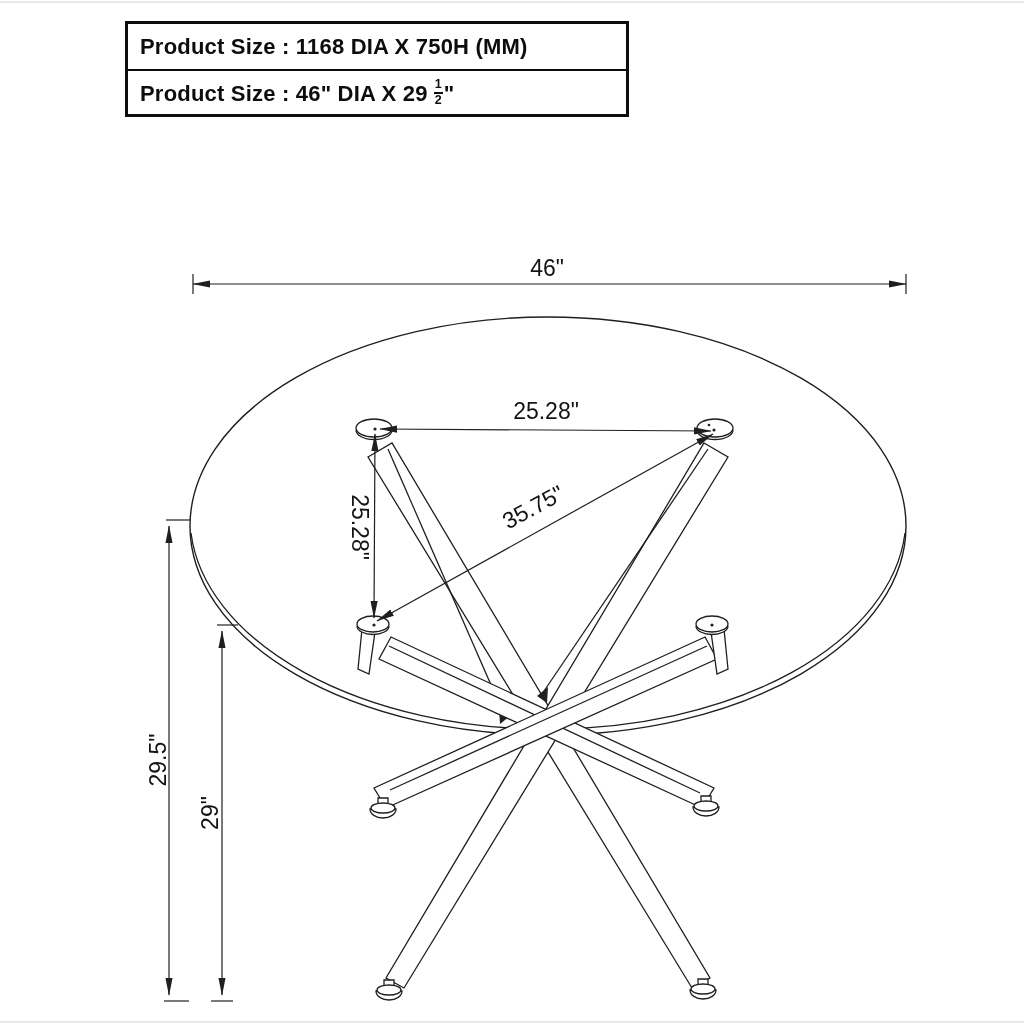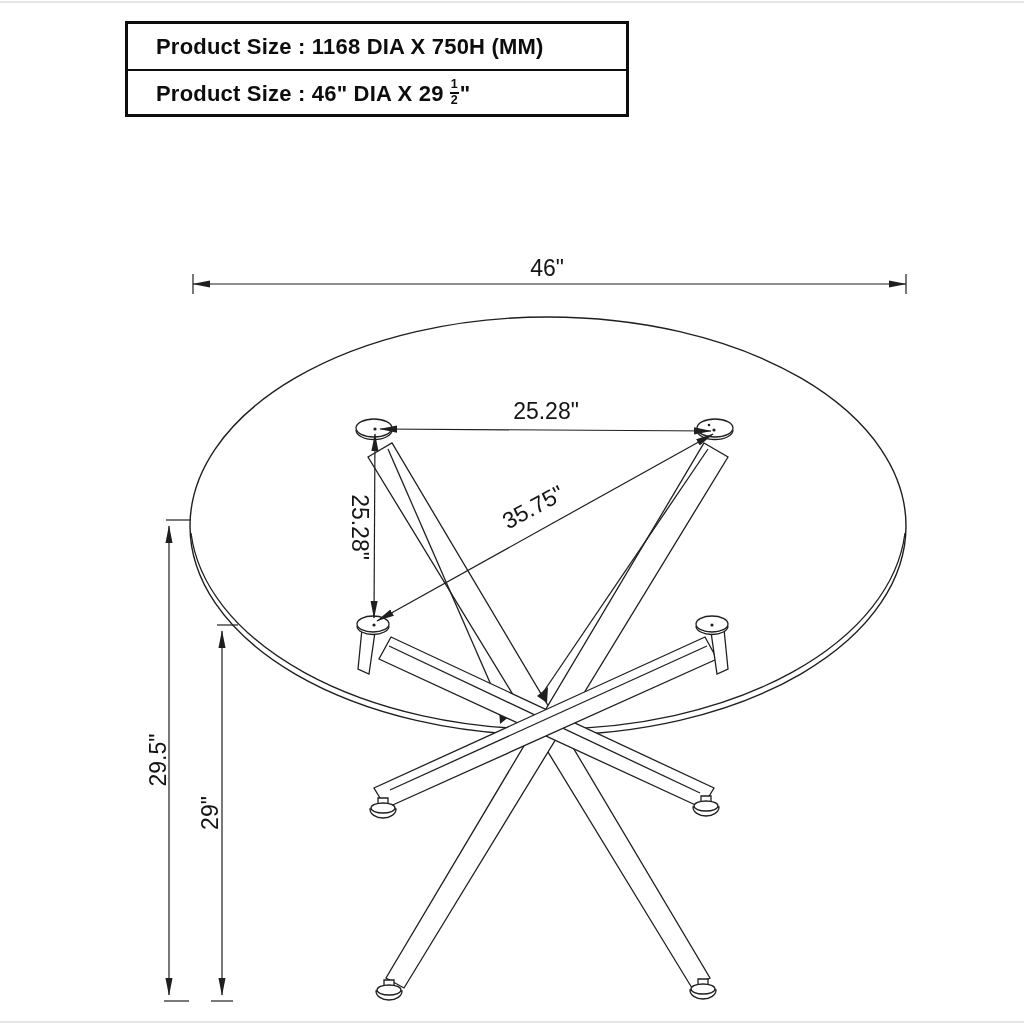--- a/index.html
+++ b/index.html
@@ -4,21 +4,21 @@
 <style>
   html,body{margin:0;padding:0;background:#ffffff;}
   body{width:1024px;height:1024px;position:relative;overflow:hidden;
        font-family:"Liberation Sans","DejaVu Sans",sans-serif;}
   .page-edge{position:absolute;left:0;width:1024px;height:0;border-top:2px solid #e7e7e7;}
   .edge-top{top:1px;} .edge-bottom{top:1021px;}
 
   
   .size-box{position:absolute;left:125px;top:21px;width:504px;height:96px;
             border:3px solid #0d0d0d;background:#fff;box-sizing:border-box;}
-  .size-row{height:45px;display:flex;align-items:center;padding-left:28px;
+  .size-row{height:45px;display:flex;align-items:center;padding-left:12px;
             font-weight:bold;font-size:22px;color:#0d0d0d;letter-spacing:0.2px;
             white-space:nowrap;}
   .size-row.first{border-bottom:2px solid #0d0d0d;}
   .frac{display:inline-flex;flex-direction:column;align-items:center;
         font-size:12.5px;line-height:1.05;margin:0 1px 0 6px;transform:translateY(-1px);}
   .frac .num{border-bottom:2px solid #0d0d0d;padding:0 1px;}
   svg text{fill:#141414;font-family:"Liberation Sans","DejaVu Sans",sans-serif;font-size:23px;}
 </style>
 </head>
 <body>

